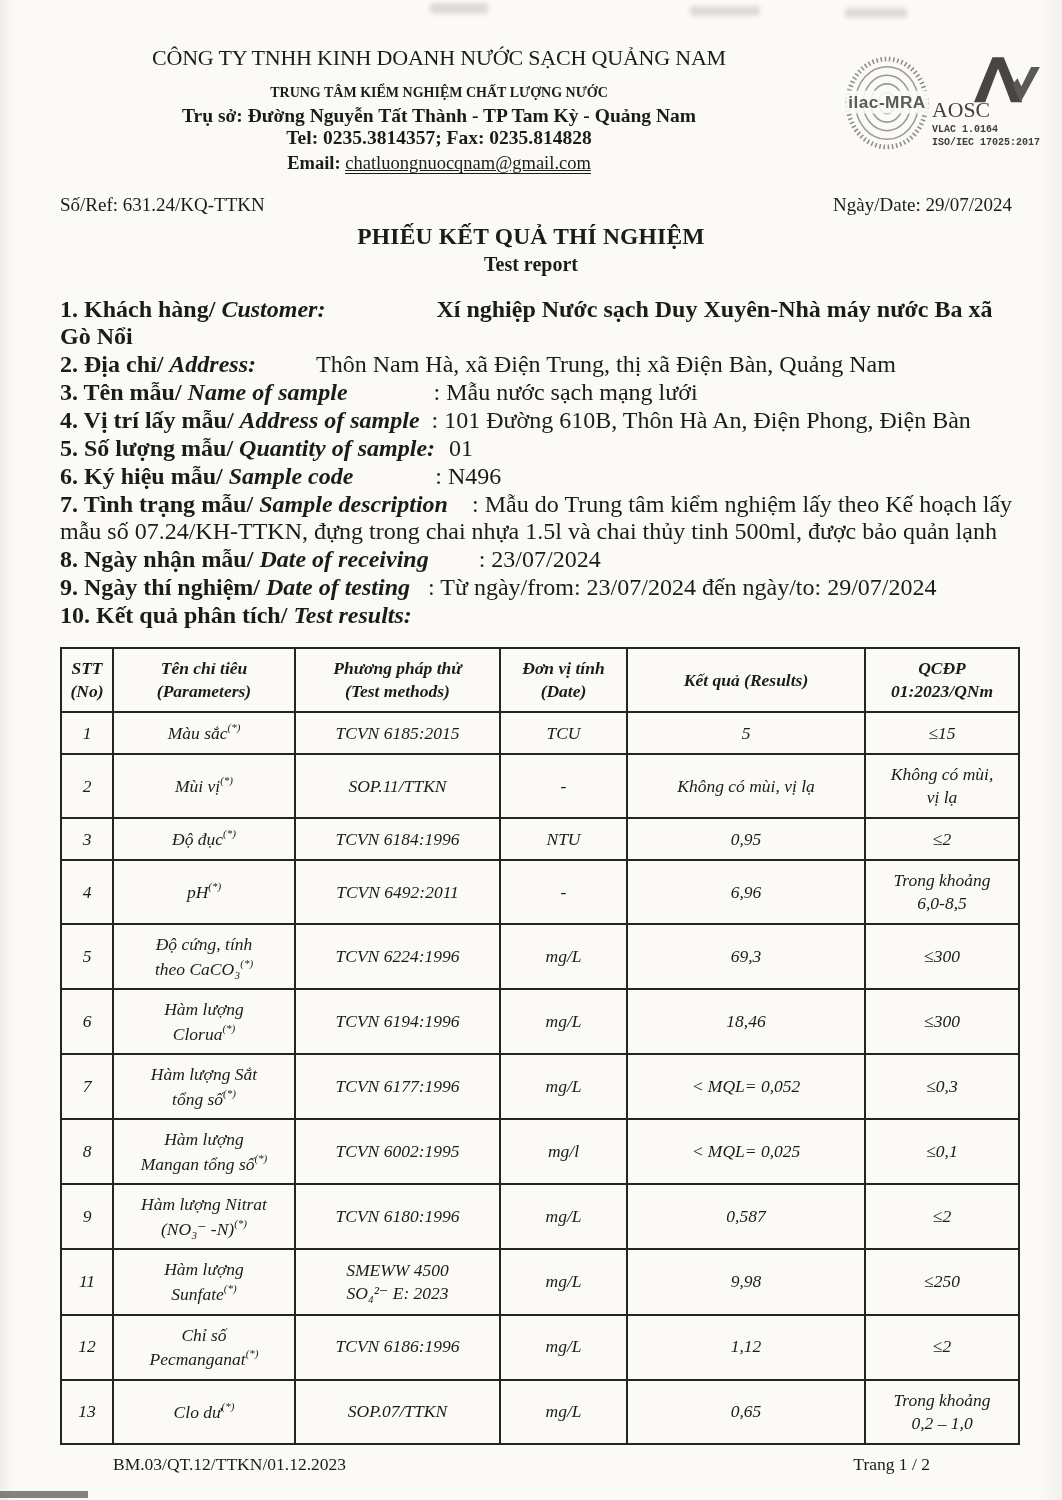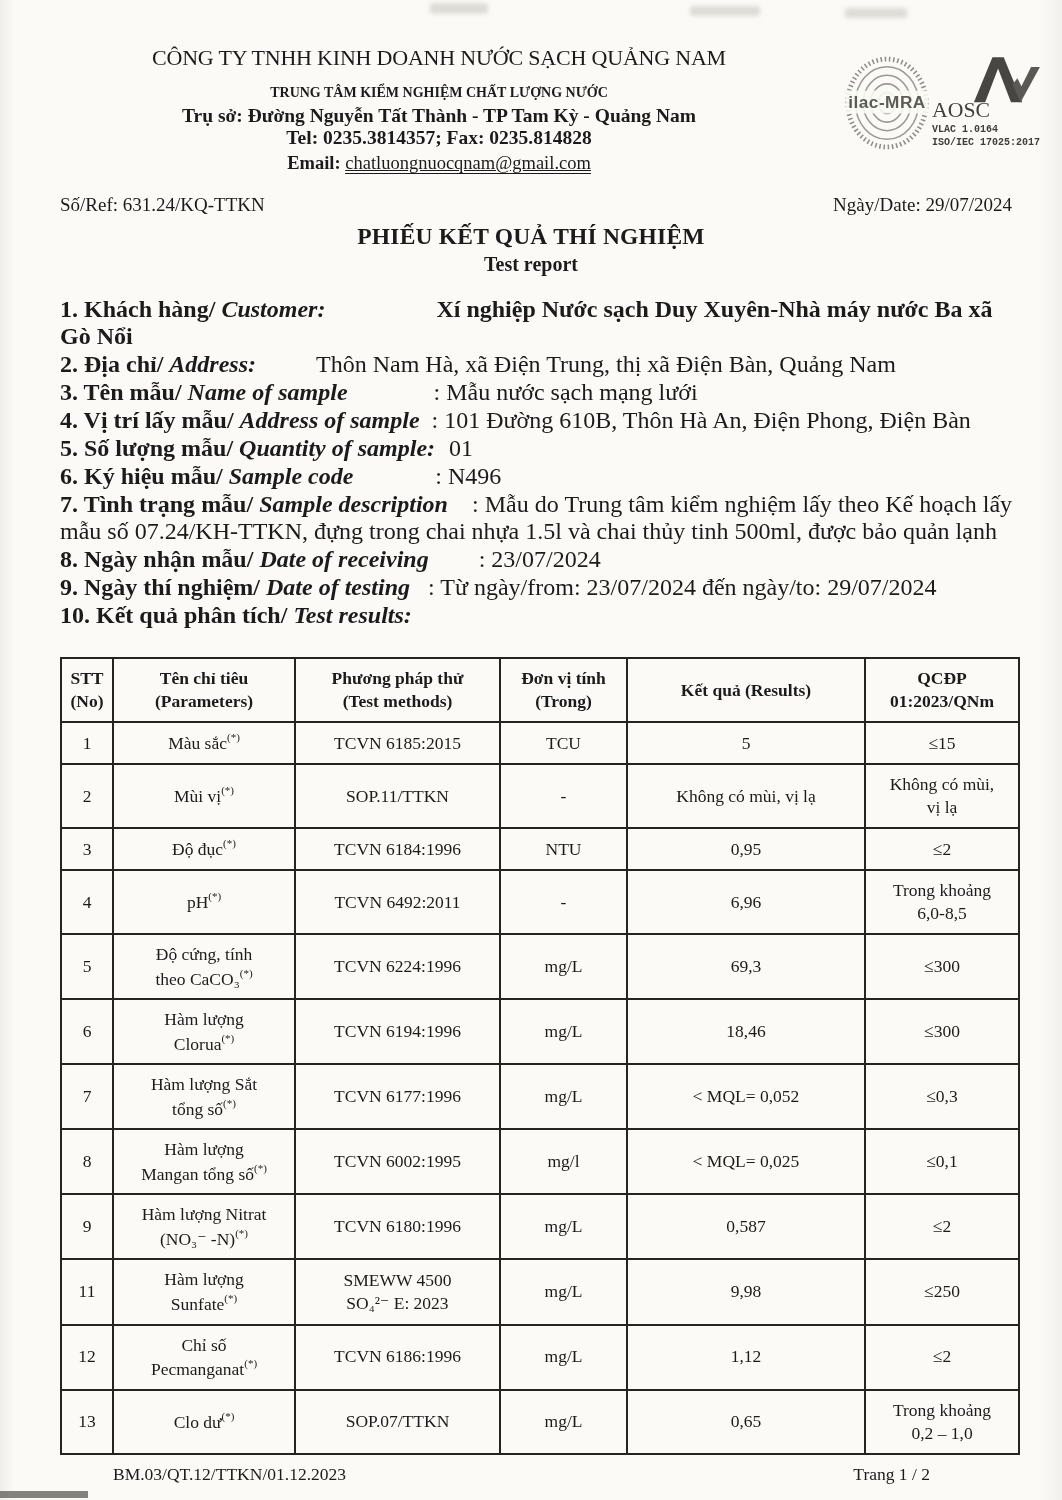--- a/index.html
+++ b/index.html
@@ -47,21 +47,21 @@
   .info-item.row-2 .val { margin-left:80px; }
   .info-item.row-3 .val { margin-left:6px; }
   .info-item.row-4 .val { margin-left:8px; }
   .info-item.row-5 .val { margin-left:76px; }
   .info-item.row-6 .val { margin-left:18px; }
   .info-item.row-7 .val { margin-left:44px; }
   .info-item.row-8 .val { margin-left:12px; }
   .info-item.row-6 { text-align:justify; }
 
   
-  table.results { border-collapse:collapse; margin:28px 0 0 60px; width:958px; table-layout:fixed; }
+  table.results { border-collapse:collapse; margin:18px 0 0 60px; width:958px; table-layout:fixed;font-style:italic; }
   table.results th, table.results td {
     border:2px solid #242422; text-align:center; vertical-align:middle;
     font-size:17.5px; padding:8px 5px; line-height:1.32;
   }
   table.results th { font-weight:bold; }
   .preline { white-space:pre-line; }
   sup.mark { font-size:11px; position:relative; top:-1px; vertical-align:super; }
 
   
   .footer { display:flex; justify-content:space-between; padding:0 132px 0 113px; font-size:17.5px; margin-top:9px; }
@@ -194,21 +194,21 @@
   </colgroup>
   <thead>
     <tr>
       <th class="preline">STT
 (No)</th>
       <th class="preline">Tên chỉ tiêu
 (Parameters)</th>
       <th class="preline">Phương pháp thử
 (Test methods)</th>
       <th class="preline">Đơn vị tính
-(Trong)</th>
+(Date)</th>
       <th class="preline">Kết quả (Results)</th>
       <th class="preline">QCĐP
 01:2023/QNm</th>
     </tr>
   </thead>
   <tbody>
 
       <tr class="row-0">
         <td>1</td>
         <td><span class="preline">Màu sắc</span><sup class="mark">(*)</sup></td>

